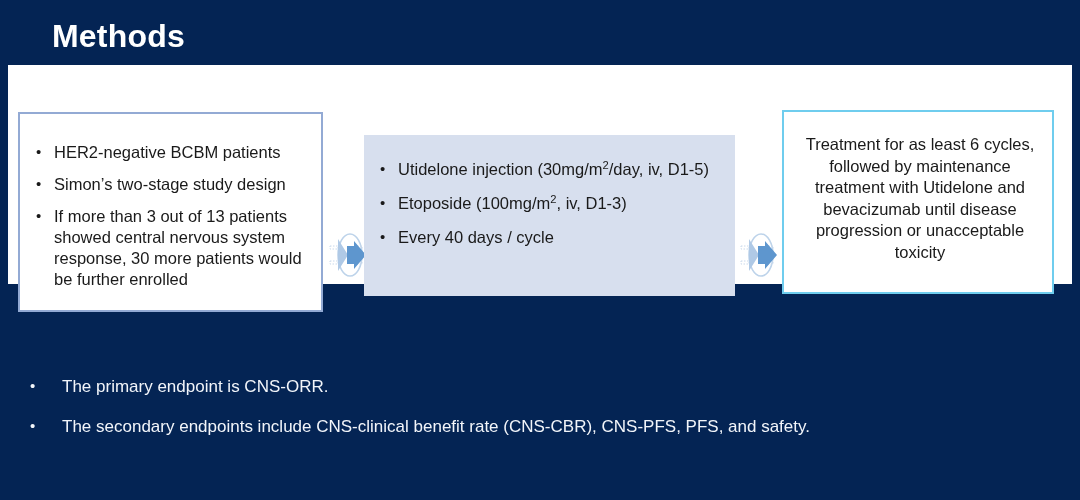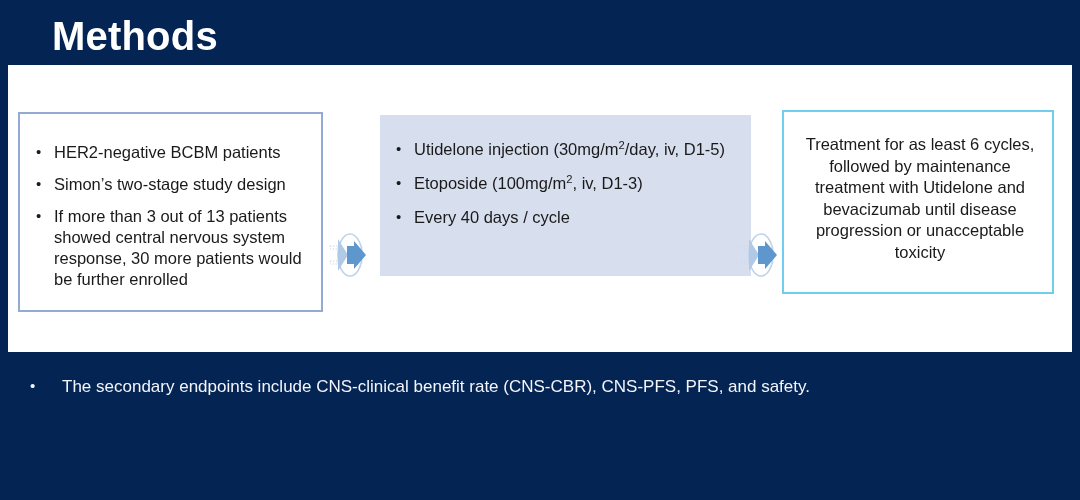--- a/index.html
+++ b/index.html
@@ -14,34 +14,34 @@
     font-family: "Liberation Sans", sans-serif;
     overflow: hidden;
     position: relative;
   }
 
   
   .slide-title {
     position: absolute;
     left: 52px;
     top: 14px;
-    font-size: 40px;
+    font-size: 32px;
     font-weight: bold;
     color: #FFFFFF;
     letter-spacing: 0.2px;
     line-height: 44px;
   }
 
   
   .white-panel {
     position: absolute;
     left: 8px;
     top: 65px;
     width: 1064px;
-    height: 287px;
+    height: 219px;
     background: #FFFFFF;
     box-sizing: border-box;
   }
 
   
   .box {
     position: absolute;
     box-sizing: border-box;
   }
 
@@ -50,27 +50,26 @@
     top: 47px;
     width: 305px;
     height: 200px;
     background: #FFFFFF;
     border: 2px solid #93AAD4;
     padding: 28px 14px 14px 14px;
   }
 
   .box-middle {
     left: 356px;
-    top: 50px;
+    top: 70px;
     width: 371px;
     height: 161px;
     background: #D7DFEE;
     border: none;
     padding: 24px 12px 21px 14px;
-    margin-left: 16px;
   }
 
   .box-right {
     left: 774px;
     top: 45px;
     width: 272px;
     height: 184px;
     background: #FFFFFF;
     border: 2px solid #6FCDEE;
     padding: 22px 14px 14px 18px;
@@ -198,14 +197,15 @@
     </svg>
   </div>
 
   <div class="box box-right">
     <div class="plain-text">Treatment for as least 6 cycles, followed by maintenance treatment with Utidelone and bevacizumab until disease progression or unacceptable toxicity</div>
   </div>
 
 </div>
 
 <div class="bottom-list">
+  <div class="bottom-item">The primary endpoint is CNS-ORR.</div>
   <div class="bottom-item">The secondary endpoints include CNS-clinical benefit rate (CNS-CBR), CNS-PFS, PFS, and safety.</div>
 </div>
 
 </body></html>

